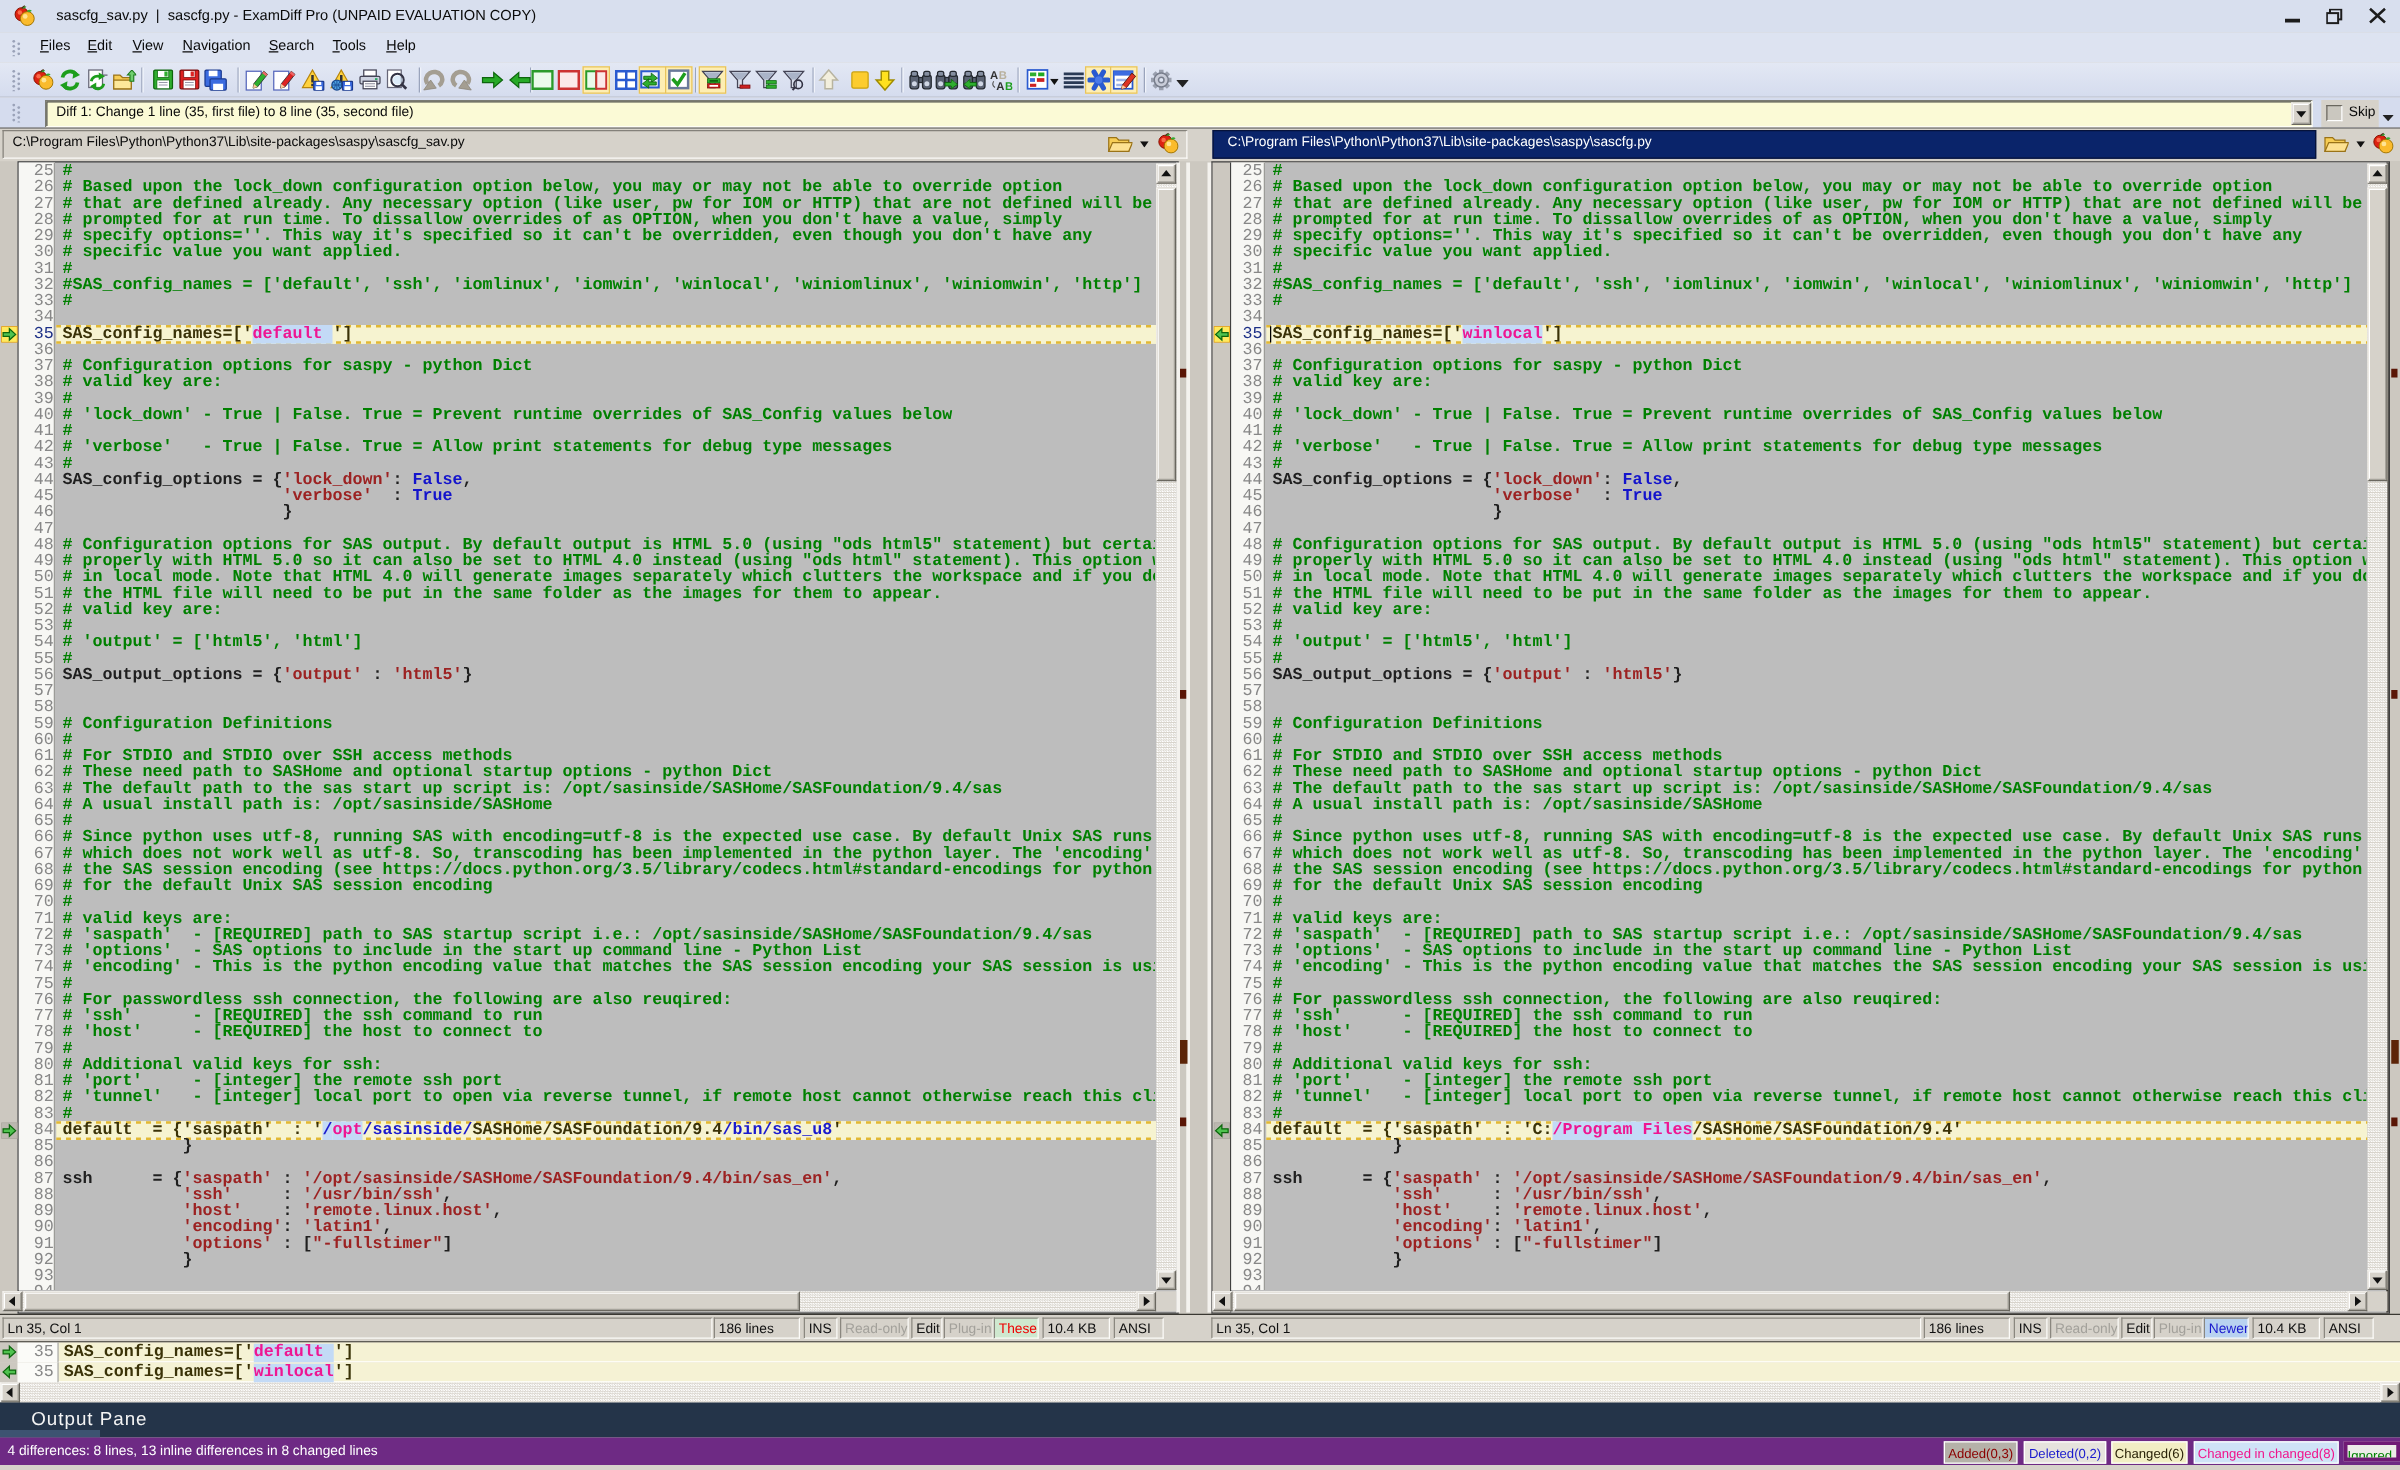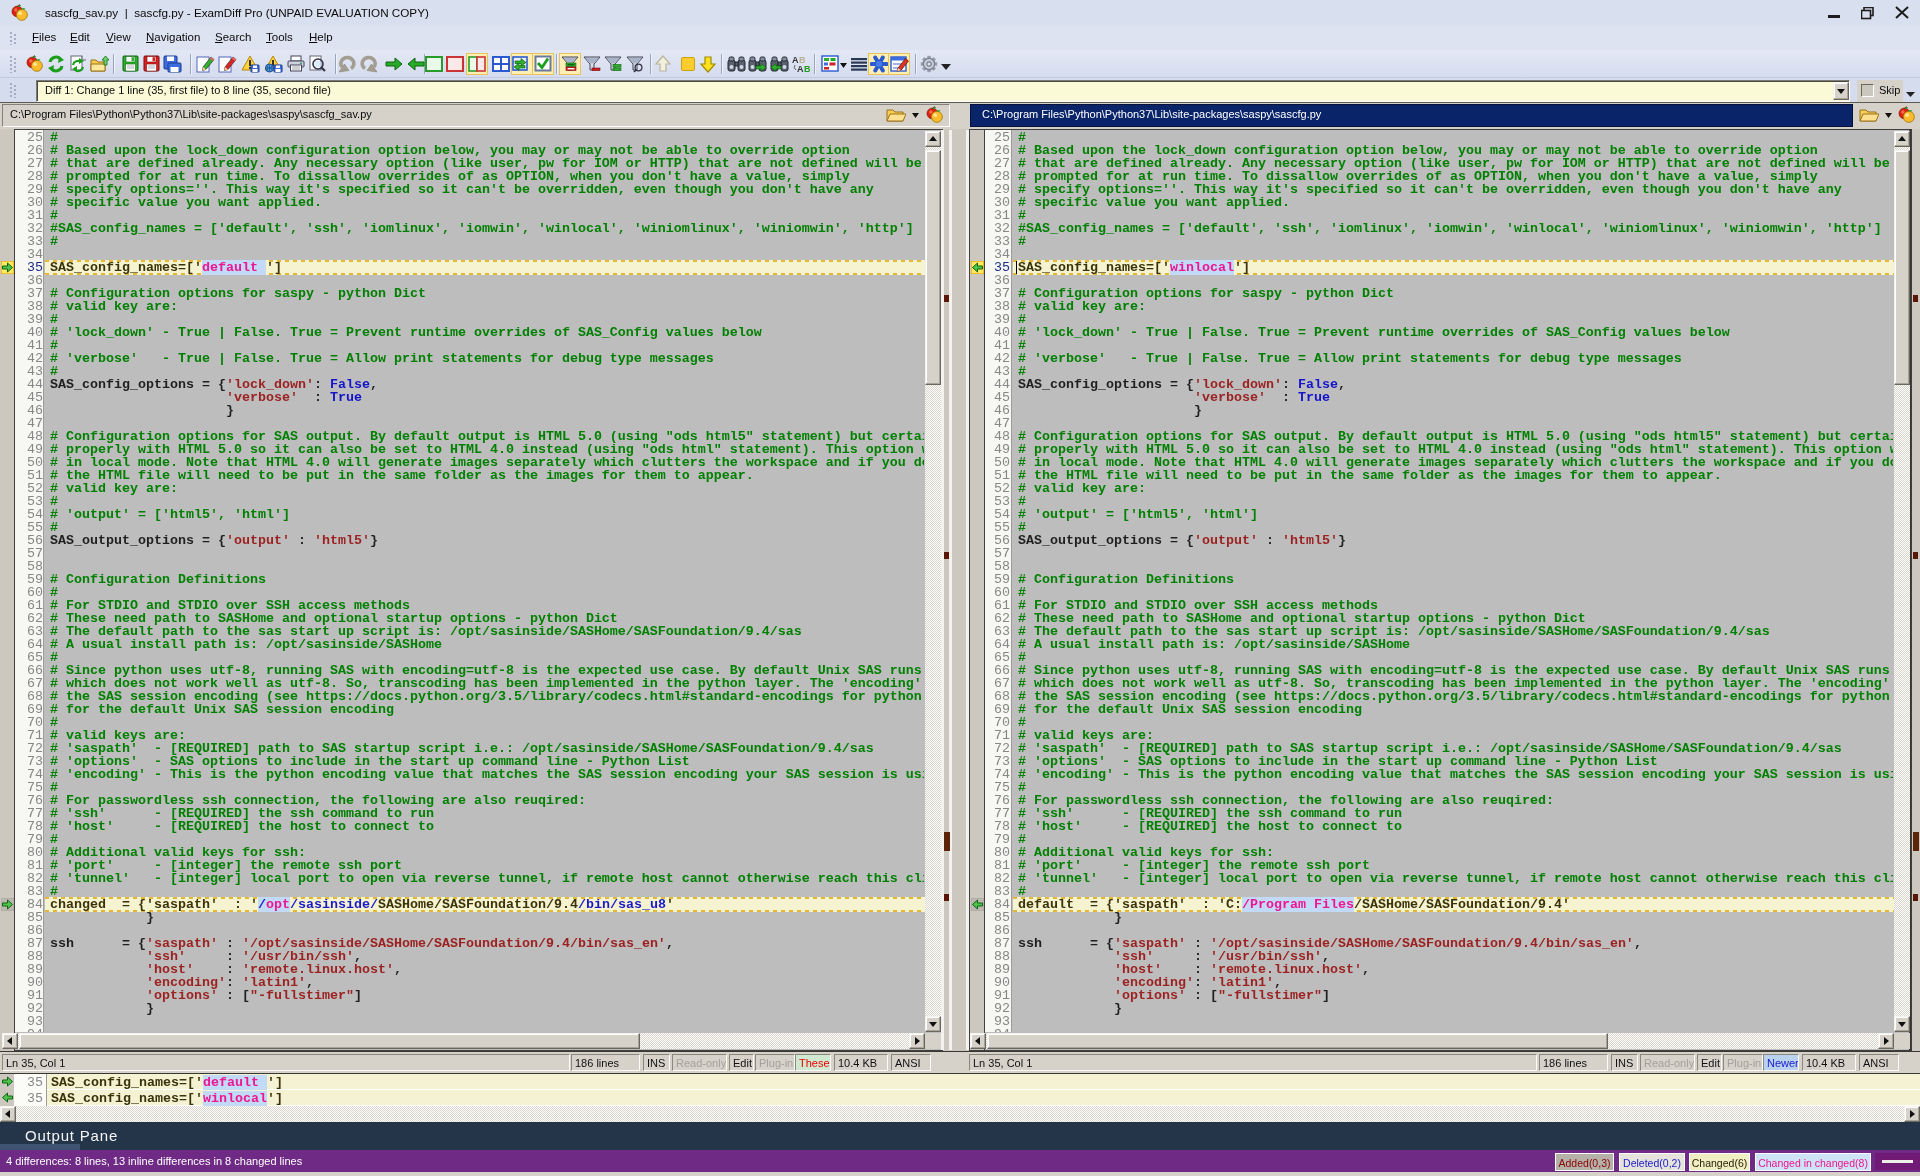--- a/index.html
+++ b/index.html
@@ -525,21 +525,21 @@
 <span class="cm"># 'encoding' - This is the python encoding value that matches the SAS session encoding your SAS session is using t</span>
 <span class="cm">#</span>
 <span class="cm"># For passwordless ssh connection, the following are also reuqired:</span>
 <span class="cm"># 'ssh'      - [REQUIRED] the ssh command to run</span>
 <span class="cm"># 'host'     - [REQUIRED] the host to connect to</span>
 <span class="cm">#</span>
 <span class="cm"># Additional valid keys for ssh:</span>
 <span class="cm"># 'port'     - [integer] the remote ssh port</span>
 <span class="cm"># 'tunnel'   - [integer] local port to open via reverse tunnel, if remote host cannot otherwise reach this client </span>
 <span class="cm">#</span>
-<span class="hl">changed  = {'saspath'  : '</span><span class="blb">/</span><span class="mg">opt</span><span class="bl">/sasinside/</span><span class="hl">SASHome/SASFoundation/9.4</span><span class="bl">/bin/sas_u8</span><span class="hl">'</span>
+<span class="hl">default  = {'saspath'  : '</span><span class="blb">/</span><span class="mg">opt</span><span class="bl">/sasinside/</span><span class="hl">SASHome/SASFoundation/9.4</span><span class="bl">/bin/sas_u8</span><span class="hl">'</span>
 <span class="pl">            }</span>
 
 <span class="pl">ssh      = {</span><span class="st">'saspath'</span><span class="pl"> : </span><span class="st">'/opt/sasinside/SASHome/SASFoundation/9.4/bin/sas_en'</span><span class="pl">,</span>
 <span class="pl">            </span><span class="st">'ssh'</span><span class="pl">     : </span><span class="st">'/usr/bin/ssh'</span><span class="pl">,</span>
 <span class="pl">            </span><span class="st">'host'</span><span class="pl">    : </span><span class="st">'remote.linux.host'</span><span class="pl">,</span>
 <span class="pl">            </span><span class="st">'encoding'</span><span class="pl">: </span><span class="st">'latin1'</span><span class="pl">,</span>
 <span class="pl">            </span><span class="st">'options'</span><span class="pl"> : [</span><span class="st">"-fullstimer"</span><span class="pl">]</span>
 <span class="pl">            }</span>
 
 </div>
@@ -819,13 +819,13 @@
   </svg>
 <div class="abs" style="left:0;top:1122px;width:1920px;height:28px;background:#243449"></div>
 <div class="abs" style="left:25px;top:1127px;font-size:15px;letter-spacing:0.8px;color:#f4f4f4">Output Pane</div>
 <div class="abs" style="left:0;top:1144px;width:80px;height:6px;background:#3d5371"></div>
 <div class="abs" style="left:0;top:1150px;width:1920px;height:22px;background:#6e2a84"></div>
 <div class="abs" style="left:6px;top:1155px;font-size:11px;color:#fff">4 differences: 8 lines, 13 inline differences in 8 changed lines</div>
 <div class="abs" style="left:1555px;top:1153px;width:59px;height:18px;background:#b5b1a9;border:1px solid #fff;box-sizing:border-box;font-size:10.5px;color:#8b0000;text-align:center;padding-top:3px;overflow:hidden;white-space:nowrap">Added(0,3)</div>
 <div class="abs" style="left:1619px;top:1153px;width:66px;height:18px;background:#e6e3dd;border:1px solid #fff;box-sizing:border-box;font-size:10.5px;color:#1a1acd;text-align:center;padding-top:3px;overflow:hidden;white-space:nowrap">Deleted(0,2)</div>
 <div class="abs" style="left:1689px;top:1153px;width:61px;height:18px;background:#f2eec4;border:1px solid #fff;box-sizing:border-box;font-size:10.5px;color:#2a2208;text-align:center;padding-top:3px;overflow:hidden;white-space:nowrap">Changed(6)</div>
 <div class="abs" style="left:1755px;top:1153px;width:116px;height:18px;background:#cfe3f7;border:1px solid #fff;box-sizing:border-box;font-size:10.5px;color:#f0148c;text-align:center;padding-top:3px;overflow:hidden;white-space:nowrap">Changed in changed(8)</div>
-<div class="abs" style="left:1875px;top:1153px;width:45px;height:16px;background:#edece8;border:7px solid #701a75;box-sizing:border-box;font-size:10.5px;color:#008000;text-align:right;padding-top:3px;overflow:hidden;white-space:nowrap">Ignored</div>
+<div class="abs" style="left:1875px;top:1153px;width:45px;height:16px;background:#edece8;border:3px solid #701a75;box-sizing:border-box;font-size:10.5px;color:#008000;text-align:left;padding-top:3px;overflow:hidden;white-space:nowrap">Ignored</div>
 <div class="abs" style="left:0;top:1172px;width:1920px;height:4px;background:#d6d2ca"></div>
 </body></html>

